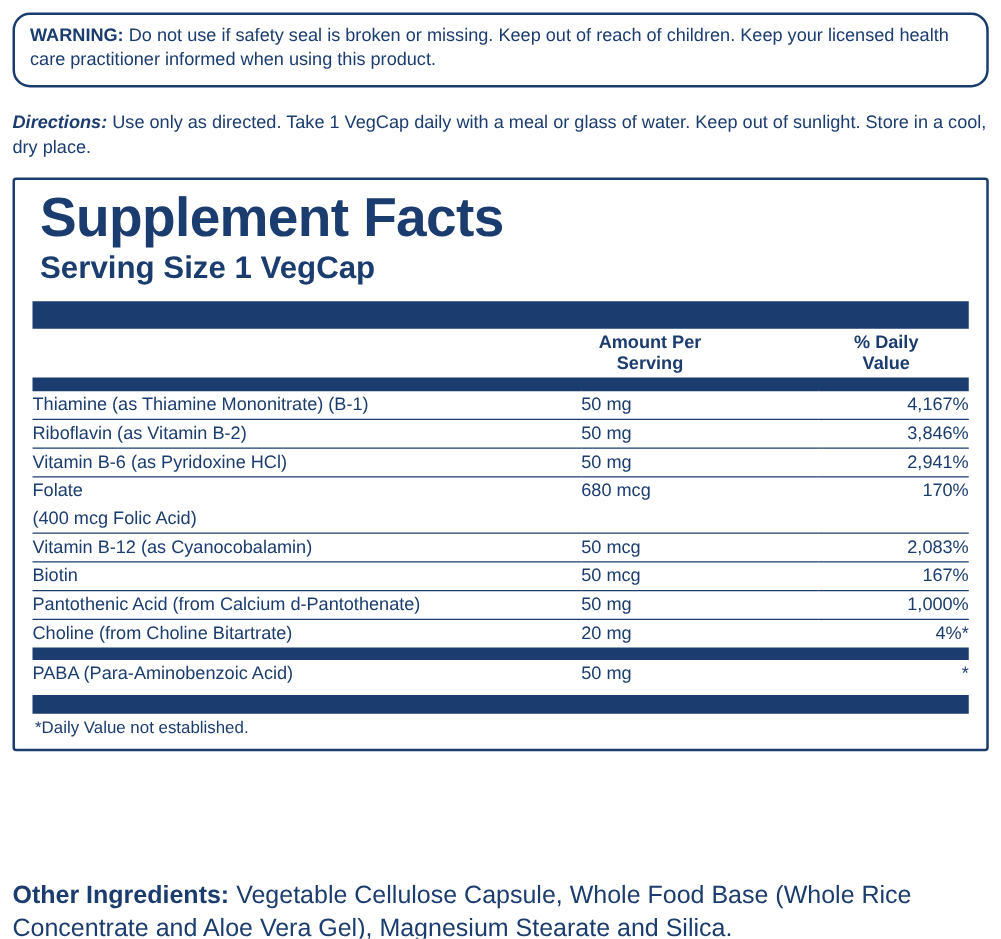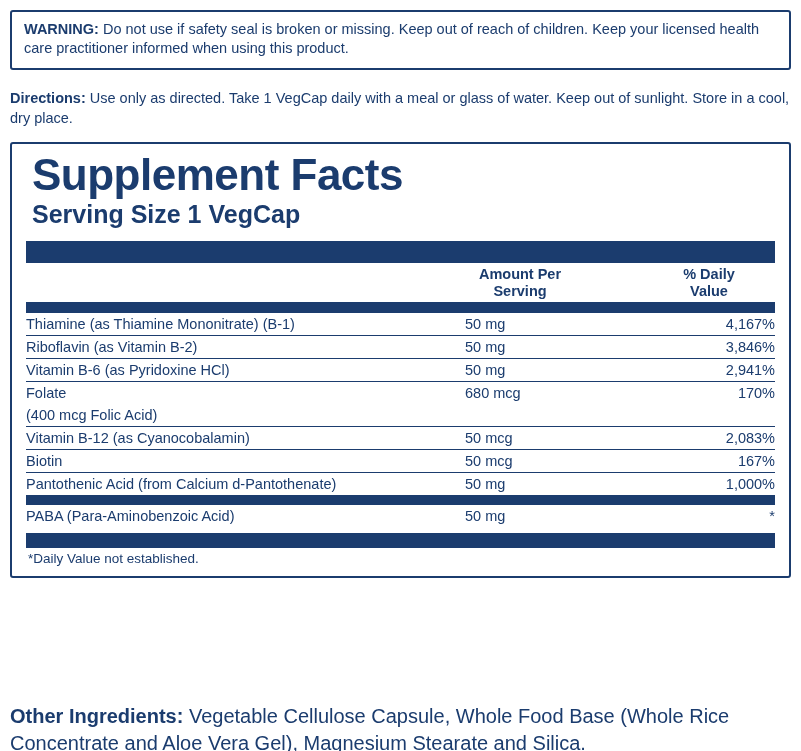--- a/index.html
+++ b/index.html
@@ -23,40 +23,41 @@
   }
 
   
   .warning-box {
     position: absolute;
     left: 10px;
     top: 10px;
     width: 781px;
     box-sizing: border-box;
     border: 2px solid #1b3c6e;
-    border-radius: 3px;
+    border-radius: 14px;
     padding: 8px 10px 9px 12px;
     font-size: 14.5px;
     line-height: 1.33;
   }
   .warning-box .lead {
     font-weight: bold;
   }
 
   
   .directions {
     position: absolute;
     left: 10px;
     top: 89px;
     width: 785px;
     font-size: 14.5px;
     line-height: 1.35;
   }
   .directions .lead {
     font-weight: bold;
+    font-style: italic;
   }
 
   
   .facts {
     position: absolute;
     left: 10px;
     top: 142px;
     width: 781px;
     box-sizing: border-box;
     border: 2px solid #1b3c6e;
@@ -229,20 +230,25 @@
       <tr class="rule">
         <td class="name">Biotin</td>
         <td class="amount">50 mcg</td>
         <td class="dv">167%</td>
       </tr>
       <tr class="rule">
         <td class="name">Pantothenic Acid (from Calcium d-Pantothenate)</td>
         <td class="amount">50 mg</td>
         <td class="dv">1,000%</td>
       </tr>
+      <tr class="rule">
+        <td class="name">Choline (from Choline Bitartrate)</td>
+        <td class="amount">20 mg</td>
+        <td class="dv">4%*</td>
+      </tr>
     </tbody>
       </table>
 
     <div class="bar-mid"></div>
 
     <table class="nutri">
       <tbody>
           <tr>
         <td class="name">PABA (Para-Aminobenzoic Acid)</td>
         <td class="amount">50 mg</td>

